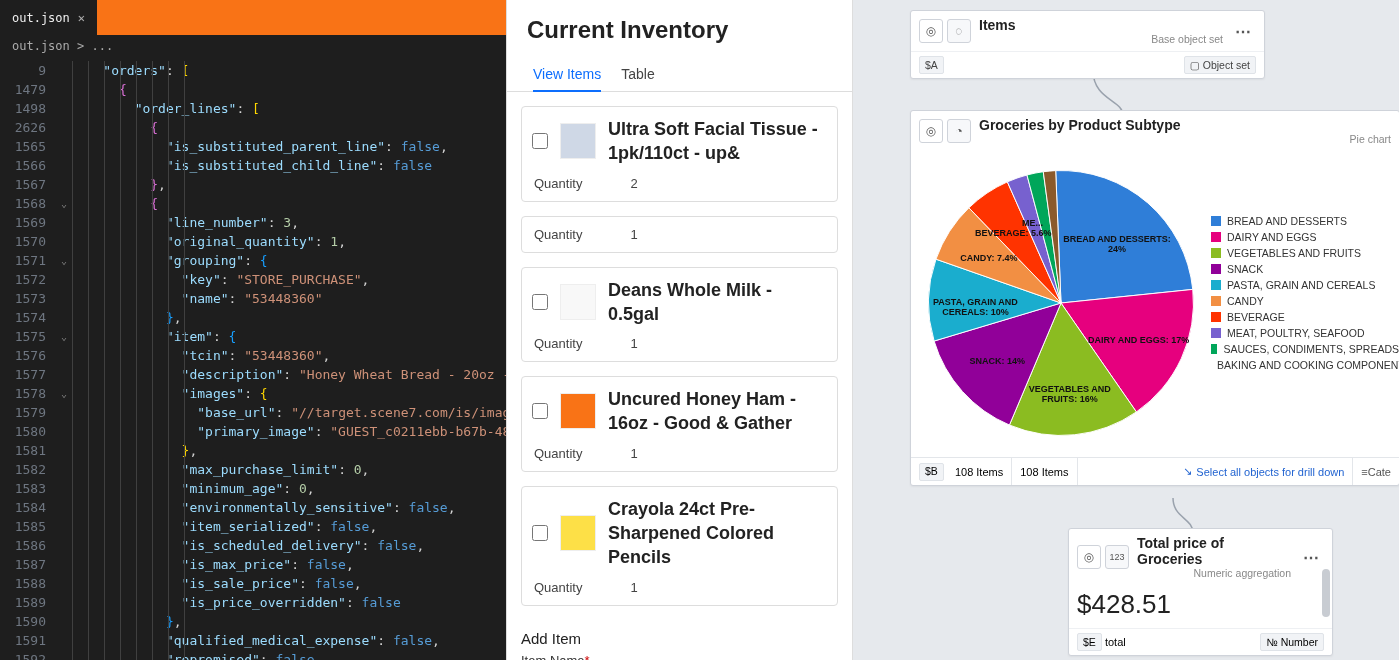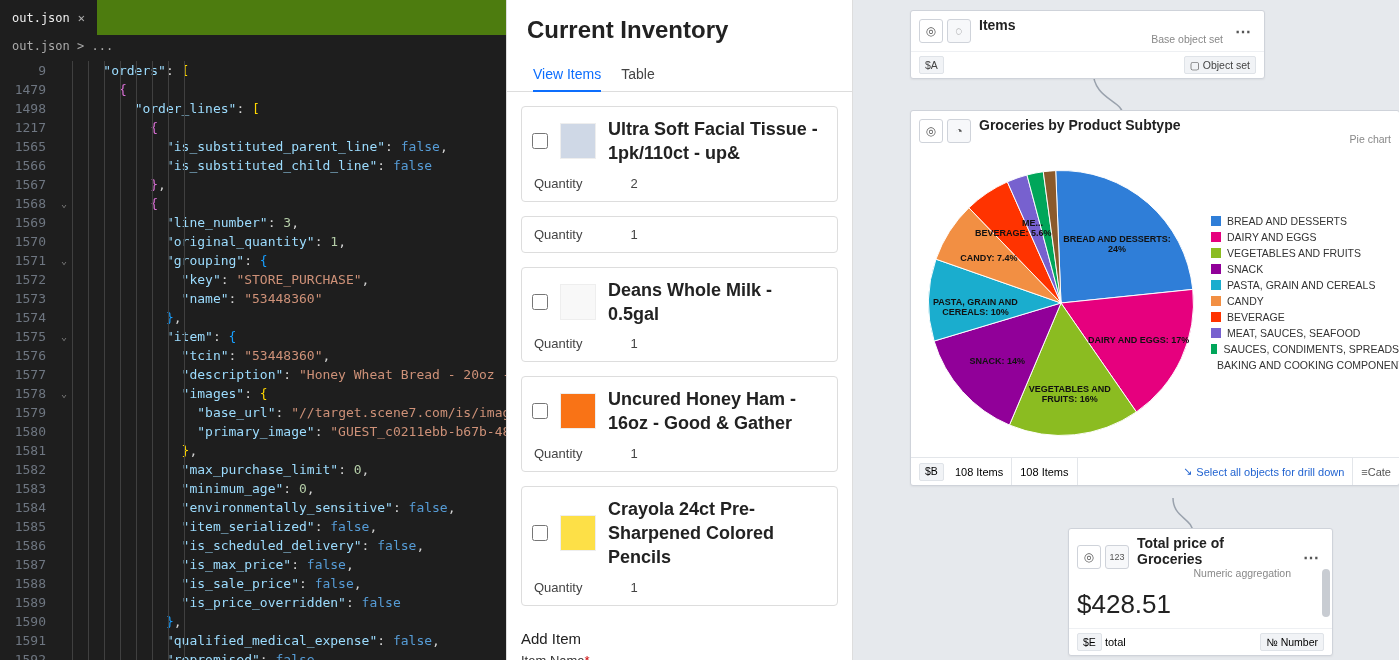--- a/index.html
+++ b/index.html
@@ -1,19 +1,19 @@
 <!DOCTYPE html>
 <html><head>
 <meta charset="utf-8">
 <style>
 * { box-sizing: border-box; margin: 0; padding: 0; }
 body { font-family: -apple-system, BlinkMacSystemFont, "Segoe UI", sans-serif; width: 1399px; height: 660px; overflow: hidden; display: flex; }
 
 .editor { width: 506px; height: 660px; background: #1e1e1e; color: #ccc; display: flex; flex-direction: column; font-family: Consolas, monospace; font-size: 13px; }
-.tabbar { height: 35px; background: #4d7c0f; display: flex; }
+.tabbar { height: 35px; background: #f97316; display: flex; }
 .tab { background: #1e1e1e; color: #eee; padding: 8px 12px; display: flex; align-items: center; gap: 8px; font-size: 12px; }
 .tab .close { cursor: pointer; opacity: 0.7; }
 .crumbs { height: 22px; padding: 2px 12px; color: #aaa; font-size: 12px; display: flex; align-items: center; gap: 4px; }
 .codewrap { display: flex; flex: 1; overflow: hidden; position: relative; }
 .gutter { width: 56px; text-align: right; color: #6e7681; padding: 4px 10px 0 0; font-size: 13px; line-height: 19px; user-select: none; }
 .fold-col { width: 16px; padding-top: 4px; }
 .fold-col span { display: block; height: 19px; text-align: center; color: #888; font-size: 10px; line-height: 19px; }
 .code { flex: 1; padding: 4px 0 0 0; line-height: 19px; white-space: pre; overflow: hidden; }
 .s-key { color: #9cdcfe; }
 .s-str { color: #ce9178; }
@@ -96,21 +96,21 @@
       <div style="left:48px"></div>
         <div style="left:64px"></div>
         <div style="left:80px"></div>
       <div style="left:96px"></div>
         <div style="left:112px"></div>
     </div>
     <div class="gutter" id="gutter">
         <div>9</div>
         <div>1479</div>
         <div>1498</div>
-        <div>1217</div>
+        <div>2626</div>
         <div>1565</div>
         <div>1566</div>
         <div>1567</div>
         <div>1568</div>
         <div>1569</div>
         <div>1570</div>
         <div>1571</div>
         <div>1572</div>
         <div>1573</div>
         <div>1574</div>
@@ -312,21 +312,21 @@
           <div class="legend-row">
             <span class="swatch" style="background:#f28f43"></span>
             <span>CANDY</span>
           </div>
           <div class="legend-row">
             <span class="swatch" style="background:#ff3300"></span>
             <span>BEVERAGE</span>
           </div>
           <div class="legend-row">
             <span class="swatch" style="background:#7761cf"></span>
-            <span>MEAT, SAUCES, SEAFOOD</span>
+            <span>MEAT, POULTRY, SEAFOOD</span>
           </div>
           <div class="legend-row">
             <span class="swatch" style="background:#00a65a"></span>
             <span>SAUCES, CONDIMENTS, SPREADS</span>
           </div>
           <div class="legend-row">
             <span class="swatch" style="background:#8b5a2b"></span>
             <span>BAKING AND COOKING COMPONENTS</span>
           </div>
         </div>

